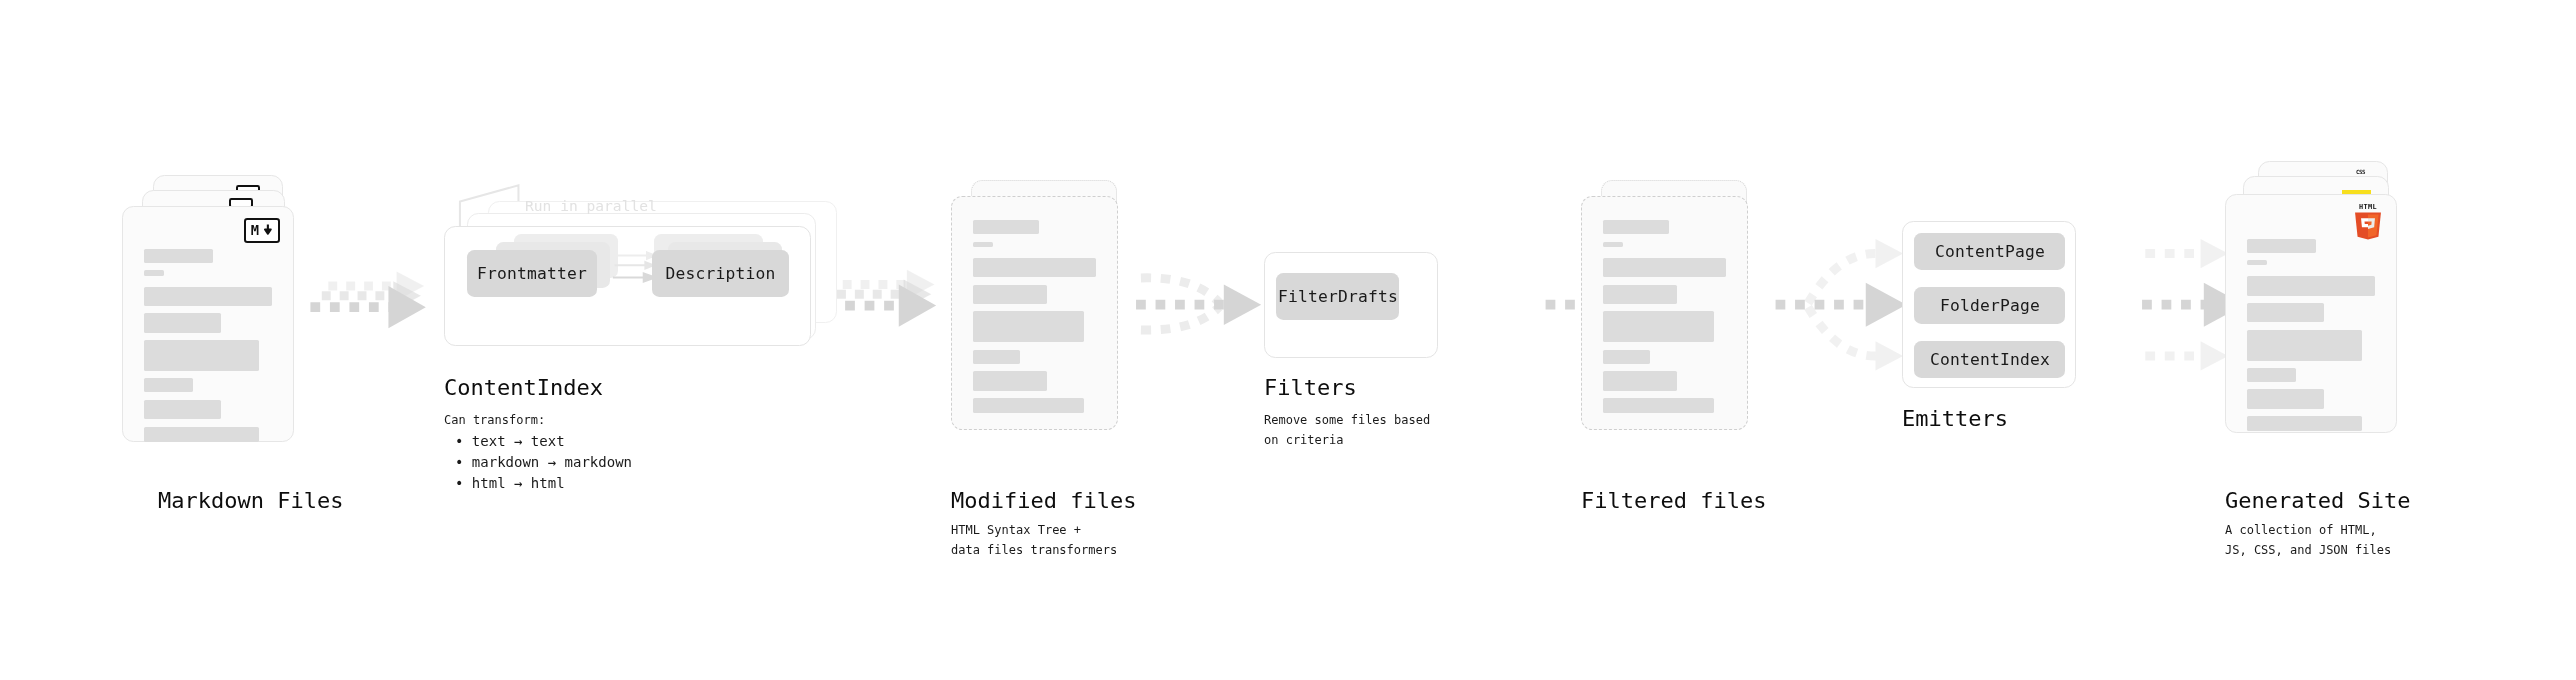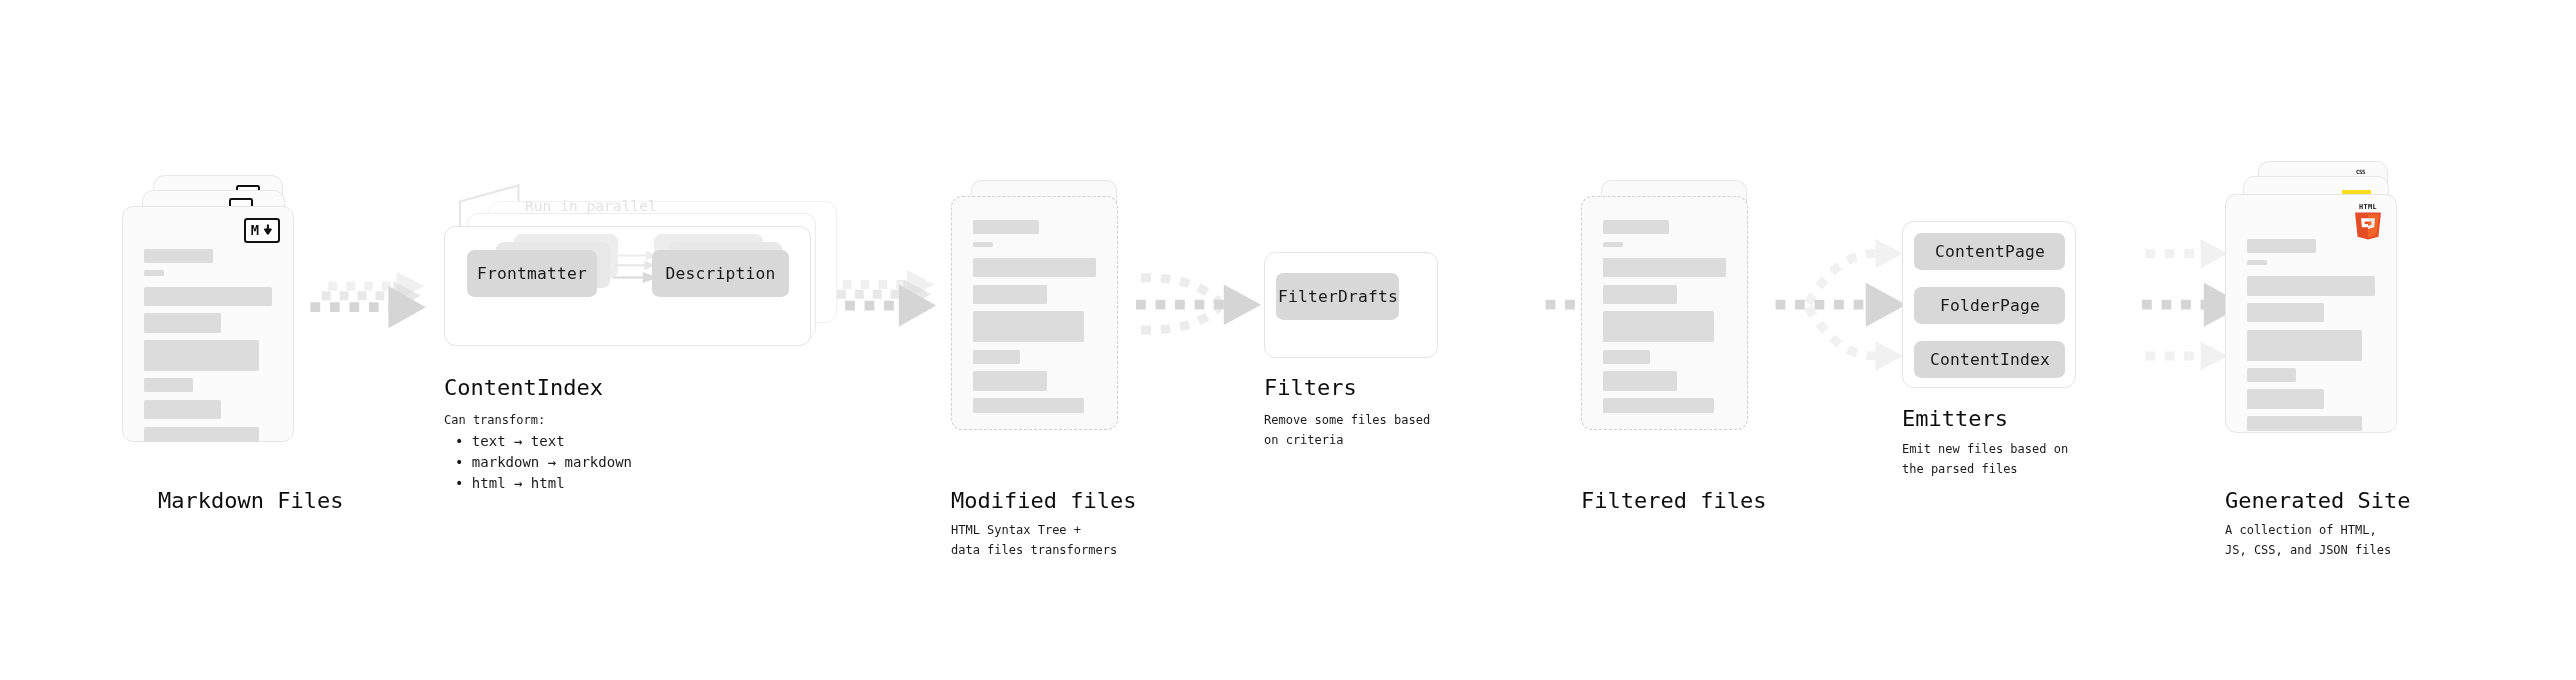--- a/index.html
+++ b/index.html
@@ -348,22 +348,20 @@
     </div>
   </div>
   <div class="title" style="left:1581px; top:488px;">Filtered files</div>
 
   <div class="groupbox" style="left:1902px; top:221px; width:174px; height:167px;">
     <div class="chip" style="left:11.4px; top:11.4px; width:151px; height:37px;">ContentPage</div>
     <div class="chip" style="left:11.4px; top:65px; width:151px; height:37px;">FolderPage</div>
     <div class="chip" style="left:11.4px; top:119px; width:151px; height:37px;">ContentIndex</div>
   </div>
   <div class="title" style="left:1902px; top:406px;">Emitters</div>
-  <div class="caption" style="left:1902px; top:439px;">Emit new files based on
-the parsed files</div>
 
   <div class="stack" style="left:2225px; top:161px;">
 
     <div class="sheet" style="left:32.5px; top:0px; width:130px; height:32.5px;"></div>
     <div class="css-badge" style="left:125px; top:15.4px;">
       <div class="txt">CSS</div>
     </div>
 
     <div class="sheet" style="left:18px; top:14.6px; width:146px; height:34px;"></div>
     <div class="js-badge" style="left:117px; top:29px;"></div>

